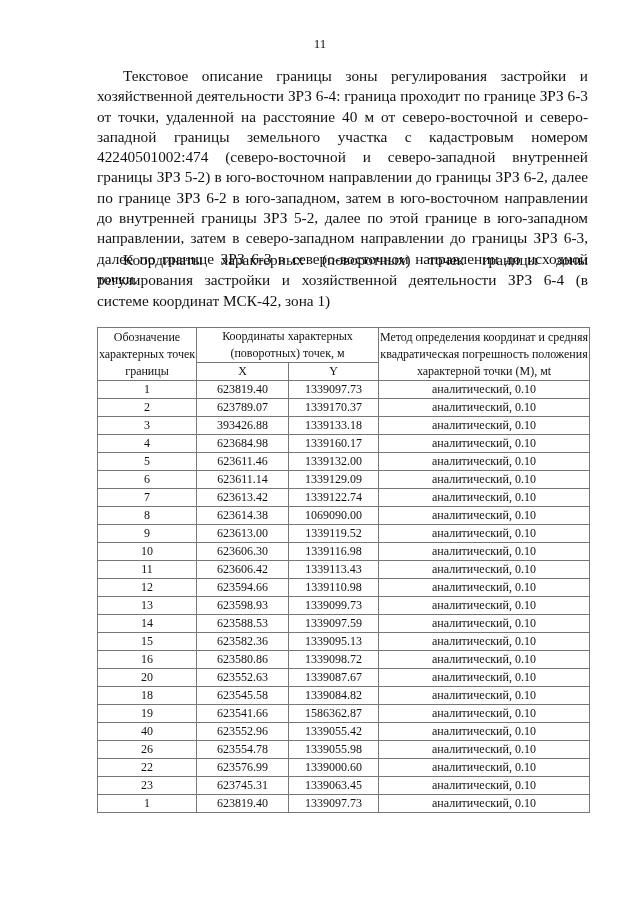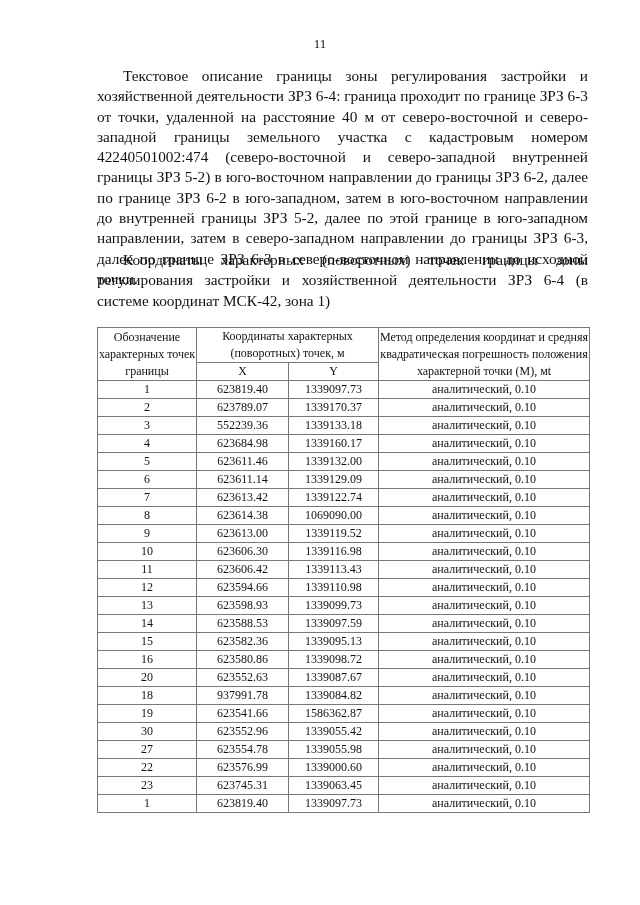--- a/index.html
+++ b/index.html
@@ -70,21 +70,21 @@
         <td>аналитический, 0.10</td>
       </tr>
       <tr>
         <td>2</td>
         <td>623789.07</td>
         <td>1339170.37</td>
         <td>аналитический, 0.10</td>
       </tr>
       <tr>
         <td>3</td>
-        <td>552239.36</td>
+        <td>393426.88</td>
         <td>1339133.18</td>
         <td>аналитический, 0.10</td>
       </tr>
       <tr>
         <td>4</td>
         <td>623684.98</td>
         <td>1339160.17</td>
         <td>аналитический, 0.10</td>
       </tr>
       <tr>
@@ -160,38 +160,38 @@
         <td>аналитический, 0.10</td>
       </tr>
       <tr>
         <td>20</td>
         <td>623552.63</td>
         <td>1339087.67</td>
         <td>аналитический, 0.10</td>
       </tr>
       <tr>
         <td>18</td>
-        <td>937991.78</td>
+        <td>623545.58</td>
         <td>1339084.82</td>
         <td>аналитический, 0.10</td>
       </tr>
       <tr>
         <td>19</td>
         <td>623541.66</td>
         <td>1586362.87</td>
         <td>аналитический, 0.10</td>
       </tr>
       <tr>
-        <td>30</td>
+        <td>40</td>
         <td>623552.96</td>
         <td>1339055.42</td>
         <td>аналитический, 0.10</td>
       </tr>
       <tr>
-        <td>27</td>
+        <td>26</td>
         <td>623554.78</td>
         <td>1339055.98</td>
         <td>аналитический, 0.10</td>
       </tr>
       <tr>
         <td>22</td>
         <td>623576.99</td>
         <td>1339000.60</td>
         <td>аналитический, 0.10</td>
       </tr>

